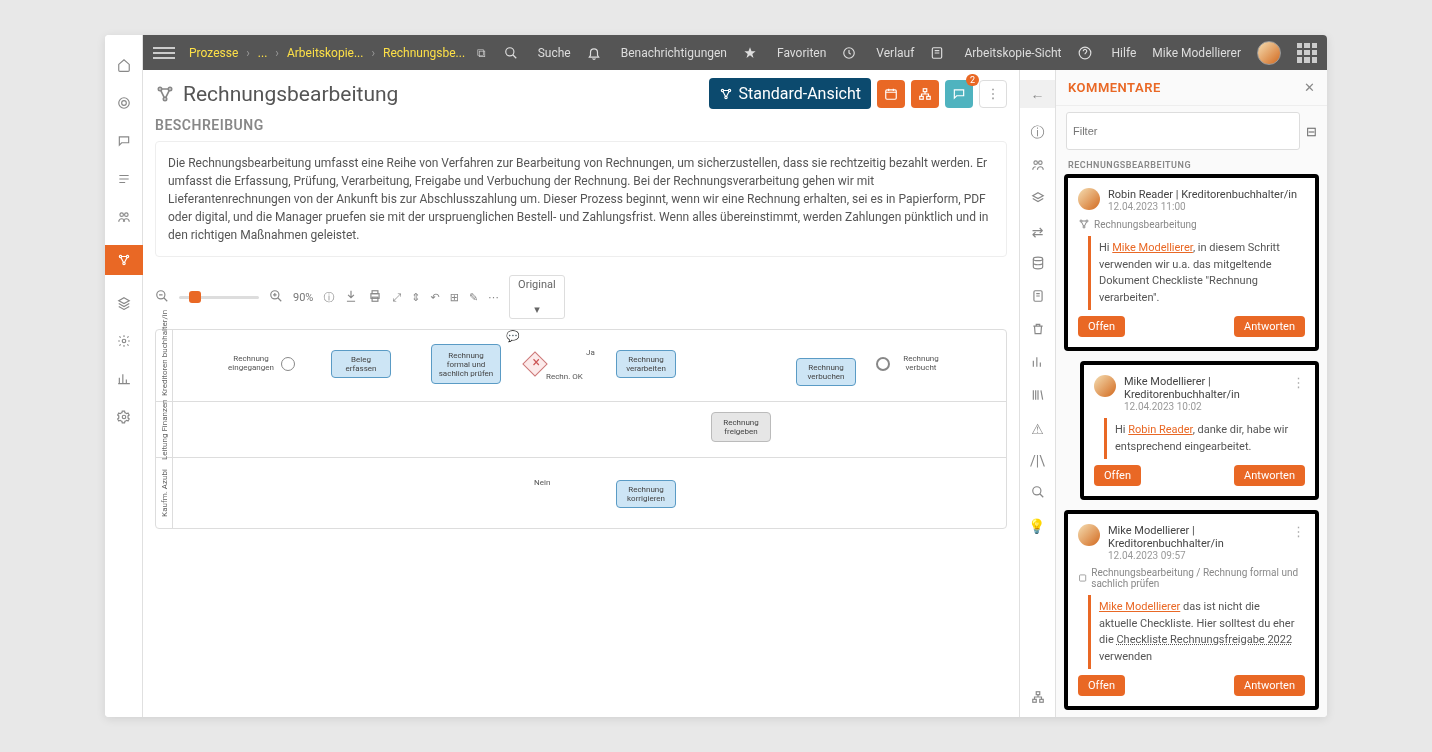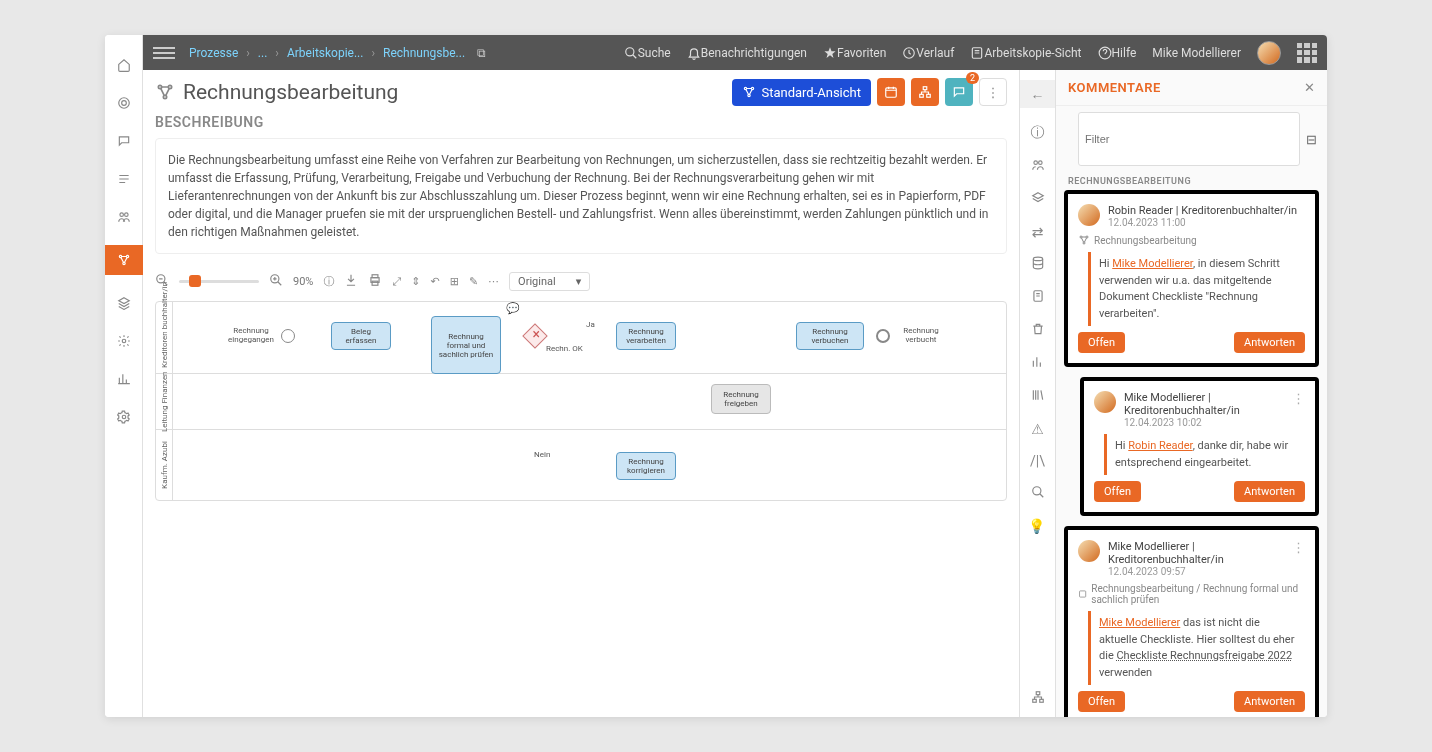--- a/index.html
+++ b/index.html
@@ -5,66 +5,66 @@
 * { margin: 0; padding: 0; box-sizing: border-box; }
 body { font-family: -apple-system, BlinkMacSystemFont, "Segoe UI", Roboto, sans-serif; background: #e8e8e8; padding: 35px 105px; font-size: 13px; color: #444; }
 .app { display: flex; background: #fff; box-shadow: 0 2px 10px rgba(0,0,0,0.1); height: 682px; border-radius: 4px; overflow: hidden; }
 .left-rail { width: 38px; background: #fff; border-right: 1px solid #e0e0e0; display: flex; flex-direction: column; align-items: center; padding-top: 20px; gap: 18px; }
 .left-rail .rail-item { width: 20px; height: 20px; display: flex; align-items: center; justify-content: center; color: #888; cursor: pointer; }
 .left-rail .rail-item.active { background: #e96825; color: #fff; width: 38px; height: 30px; border-radius: 0; }
 .main { flex: 1; display: flex; flex-direction: column; min-width: 0; }
 .topbar { background: #555; color: #ddd; height: 35px; display: flex; align-items: center; padding: 0 10px; font-size: 12px; gap: 6px; }
 .hamburger { width: 22px; display: flex; flex-direction: column; gap: 3px; cursor: pointer; margin-right: 8px; }
 .hamburger span { height: 2px; background: #ccc; }
-.crumb { color: #7dd3fc; cursor: pointer; white-space: nowrap; }
+.crumb { color: #fde047; cursor: pointer; white-space: nowrap; }
 .crumb-sep { color: #999; margin: 0 2px; }
 .top-actions { margin-left: auto; display: flex; align-items: center; gap: 16px; }
-.top-action { display: flex; align-items: center; gap: 0; cursor: pointer; color: #ddd; font-size: 12px; }
+.top-action { display: flex; align-items: center; gap: 20px; cursor: pointer; color: #ddd; font-size: 12px; }
 .avatar { width: 24px; height: 24px; border-radius: 50%; background: linear-gradient(135deg,#f5deb3,#d2691e); border: 1px solid #999; }
 .apps-grid { width: 20px; height: 20px; display: grid; grid-template-columns: repeat(3,1fr); grid-template-rows: repeat(3,1fr); gap: 2px; cursor: pointer; }
 .apps-grid span { background: #ccc; }
 .content-row { flex: 1; display: flex; min-height: 0; }
 .center { flex: 1; padding: 8px 12px; overflow: auto; }
 .page-head { display: flex; align-items: center; gap: 8px; }
 .page-title { font-size: 21px; font-weight: 400; color: #555; }
 .head-actions { margin-left: auto; display: flex; align-items: center; gap: 6px; }
-.btn-orange { background: #1d4ed8; color: #fff; padding: 6px 10px; border-radius: 4px; font-size: 13px; display: flex; align-items: center; gap: 5px; cursor: pointer; }
+.btn-orange { background: #0c4a6e; color: #fff; padding: 6px 10px; border-radius: 4px; font-size: 16px; display: flex; align-items: center; gap: 5px; cursor: pointer; }
 .btn-sq { background: #e96825; color: #fff; width: 28px; height: 28px; border-radius: 4px; display: flex; align-items: center; justify-content: center; cursor: pointer; position: relative; }
 .btn-sq.teal { background: #4fb3bf; }
 .badge { position: absolute; top: -6px; right: -6px; background: #e96825; color: #fff; font-size: 9px; border-radius: 8px; padding: 1px 4px; }
 .meta-row { display: flex; gap: 18px; margin: 8px 0 12px; font-size: 11px; color: #777; align-items: center; }
 .meta-item { }
 .star { color: #888; cursor: pointer; }
 .section-label { font-size: 14px; letter-spacing: 0.5px; color: #888; font-weight: 600; margin: 8px 0; }
 .desc-box { background: #fff; border: 1px solid #eee; border-radius: 4px; padding: 12px; font-size: 12px; color: #555; line-height: 1.5; margin-bottom: 14px; }
 .diagram-toolbar { display: flex; align-items: center; gap: 10px; padding: 4px 0; font-size: 11px; color: #777; }
 .zoom-slider { display: flex; align-items: center; gap: 4px; }
 .slider-track { width: 80px; height: 3px; background: #ddd; position: relative; border-radius: 2px; }
 .slider-thumb { position: absolute; left: 10px; top: -5px; width: 12px; height: 12px; background: #e96825; border-radius: 3px; }
 .tool-icon { color: #888; cursor: pointer; }
-.dropdown { border: 1px solid #ddd; padding: 2px 8px; border-radius: 3px; display: flex; align-items: center; gap: 20px; font-size: 11px; color: #666; cursor: pointer; }
+.dropdown { border: 1px solid #ddd; padding: 2px 8px; border-radius: 3px; display: flex; align-items: center; gap: 12px; font-size: 11px; color: #666; cursor: pointer; flex-direction: column; }
 .diagram-canvas { border: 1px solid #ddd; border-radius: 4px; height: 200px; position: relative; margin-top: 6px; background: #fff; }
 .lane { position: absolute; left: 0; right: 0; border-bottom: 1px solid #ddd; }
 .lane-label { position: absolute; left: 2px; top: 50%; transform: translateY(-50%) rotate(-90deg); transform-origin: center; font-size: 8px; color: #666; white-space: nowrap; width: 60px; text-align: center; }
 .lane-sep { position: absolute; left: 16px; top: 0; bottom: 0; width: 1px; background: #ddd; }
 .bpmn-task { position: absolute; background: #cde5f5; border: 1px solid #5a9bc5; border-radius: 4px; font-size: 8px; text-align: center; padding: 4px; display: flex; align-items: center; justify-content: center; }
 .bpmn-task.gray { background: #e6e6e6; border-color: #bbb; }
 .bpmn-event { position: absolute; width: 14px; height: 14px; border: 1px solid #888; border-radius: 50%; background: #fff; }
 .bpmn-event.end { border-width: 2px; }
 .bpmn-gateway { position: absolute; width: 18px; height: 18px; border: 1px solid #c77; background: #fceaea; transform: rotate(45deg); }
 .bpmn-gateway::after { content: "×"; position: absolute; transform: rotate(-45deg); left: 4px; top: -2px; color: #c55; font-size: 14px; }
 .bpmn-label { position: absolute; font-size: 8px; color: #555; text-align: center; }
 .right-rail { width: 36px; border-left: 1px solid #e0e0e0; display: flex; flex-direction: column; align-items: center; padding-top: 10px; gap: 16px; background: #fff; }
 .right-rail .ri { color: #888; cursor: pointer; font-size: 14px; }
 .right-rail .ri.collapse { background: #f0f0f0; width: 100%; height: 28px; display: flex; align-items: center; justify-content: center; }
 .comments-panel { width: 272px; border-left: 1px solid #e0e0e0; display: flex; flex-direction: column; background: #fafafa; }
 .comments-head { display: flex; align-items: center; justify-content: space-between; padding: 10px 12px; border-bottom: 1px solid #eee; }
 .comments-title { font-size: 13px; font-weight: 600; color: #e96825; letter-spacing: 0.5px; }
 .filter-row { display: flex; gap: 6px; padding: 6px 10px; align-items: center; }
-.filter-input { flex: 1; border: 1px solid #ddd; padding: 20px 6px; font-size: 11px; border-radius: 3px; margin-left: 12px; }
+.filter-input { flex: 1; border: 1px solid #ddd; padding: 12px 6px; font-size: 11px; border-radius: 3px; }
 .ctx-label { font-size: 9px; letter-spacing: 0.5px; color: #888; padding: 4px 12px; font-weight: 600; }
 .comments-body { flex: 1; overflow: auto; padding: 0 8px 8px; }
 .comment-card { background: #fff; border: 4px solid #000000; border-radius: 4px; margin-bottom: 10px; padding: 10px; }
 .comment-card.reply { margin-left: 16px; }
 .c-head { display: flex; gap: 8px; align-items: flex-start; margin-bottom: 6px; }
 .c-avatar { width: 22px; height: 22px; border-radius: 50%; background: linear-gradient(135deg,#f5deb3,#d2691e); flex-shrink: 0; }
 .c-author { font-size: 11px; color: #444; }
 .c-date { font-size: 10px; color: #999; }
 .c-ref { font-size: 10px; color: #888; display: flex; align-items: center; gap: 4px; margin: 4px 0; }
 .c-body { border-left: 3px solid #e96825; padding: 4px 0 4px 8px; font-size: 11px; color: #555; line-height: 1.5; margin: 6px 10px; }
@@ -312,34 +312,34 @@
             </div>
           <div class="lane" style="top:128px;height:70px;border-bottom:none">
               <div class="lane-label" style="left:-22px">Kaufm. Azubi</div>
             </div>
 
           <div class="bpmn-label" style="left:70px;top:24px;width:50px">Rechnung eingegangen</div>
           <div class="bpmn-event" style="left:125px;top:27px"></div>
           <div class="bpmn-task" style="left:175px;top:20px;width:60px;height:28px">
               <span>Beleg erfassen</span>
             </div>
-          <div class="bpmn-task" style="left:275px;top:14px;width:70px;height:58px">
+          <div class="bpmn-task" style="left:275px;top:14px;width:70px;height:40px">
               <span>Rechnung formal und sachlich prüfen</span>
             </div>
           <div class="bpmn-gateway" style="left:370px;top:25px"></div>
           <div class="bpmn-label" style="left:390px;top:42px">Rechn. OK</div>
           <div class="bpmn-label" style="left:430px;top:18px">Ja</div>
           <div class="bpmn-label" style="left:378px;top:148px">Nein</div>
           <div class="bpmn-task" style="left:460px;top:20px;width:60px;height:28px">
               <span>Rechnung verarbeiten</span>
             </div>
           <div class="bpmn-task gray" style="left:555px;top:82px;width:60px;height:30px">
               <span>Rechnung freigeben</span>
             </div>
-          <div class="bpmn-task" style="left:640px;top:20px;width:68px;height:28px">
+          <div class="bpmn-task" style="left:640px;top:28px;width:60px;height:28px">
               <span>Rechnung verbuchen</span>
             </div>
           <div class="bpmn-event end" style="left:720px;top:27px"></div>
           <div class="bpmn-label" style="left:740px;top:24px;width:50px">Rechnung verbucht</div>
           <div class="bpmn-task" style="left:460px;top:150px;width:60px;height:28px">
               <span>Rechnung korrigieren</span>
             </div>
 
           <span style="position:absolute;left:350px;top:0px;font-size:11px;color:#888">💬</span>
         </div>

